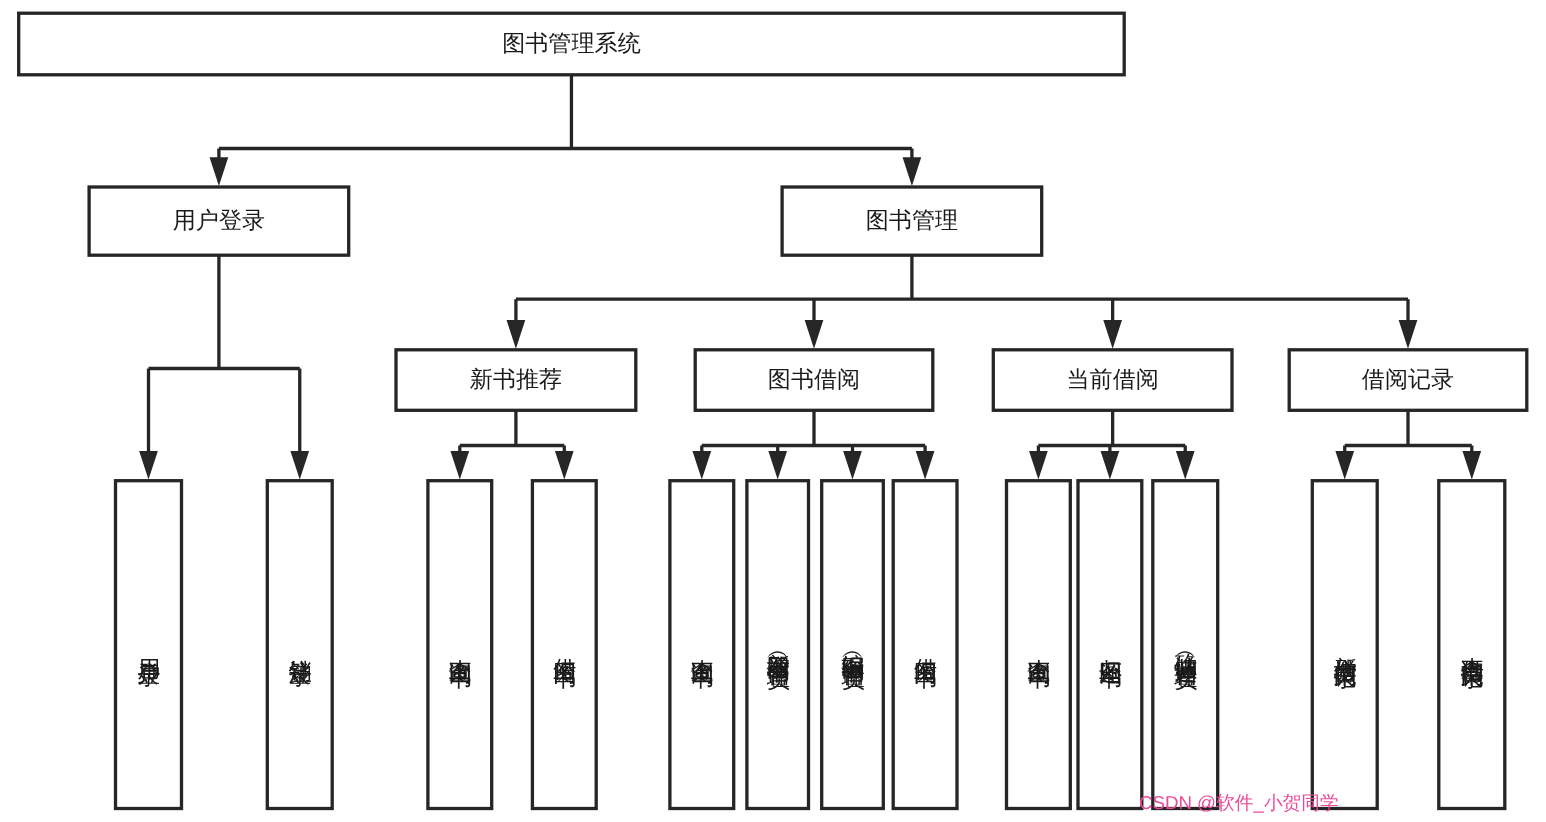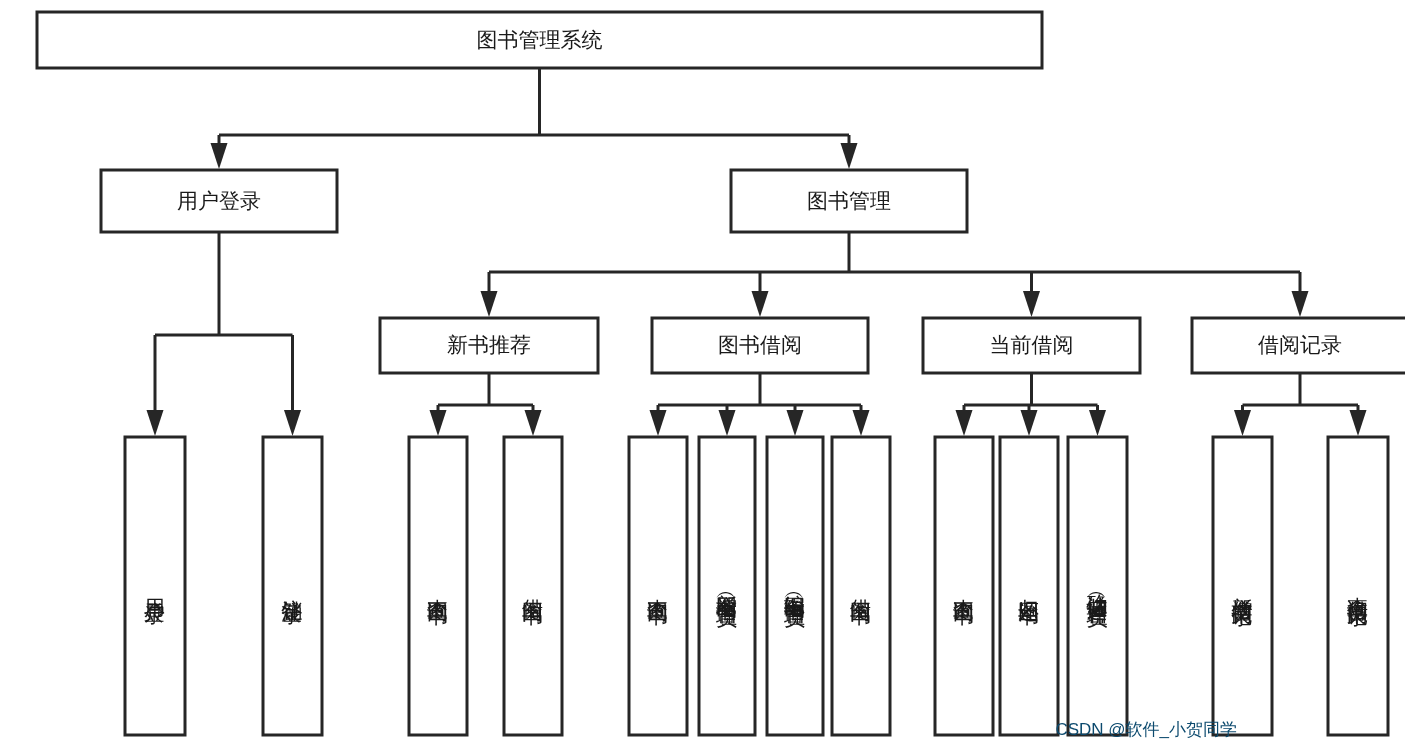--- a/index.html
+++ b/index.html
@@ -11,21 +11,20 @@
     width: 1405px;
     height: 747px;
     font-family: "Liberation Sans", "DejaVu Sans", sans-serif;
     overflow: hidden;
   }
   #diagram-root {
     position: relative;
     width: 1227px;
     height: 747px;
     background: #ffffff;
-    margin-left: 20px;
   }
   svg.diagram-canvas {
     position: absolute;
     left: 0;
     top: 0;
     width: 1405px;
     height: 747px;
   }
   .node-box {
     fill: #ffffff;
@@ -63,21 +62,21 @@
     white-space: nowrap;
     pointer-events: none;
     user-select: none;
   }
   .watermark {
     position: absolute;
     right: 10px;
     bottom: 6px;
     font-family: "Liberation Sans", "DejaVu Sans", sans-serif;
     font-size: 17px;
-    color: #0c4a6e;
+    color: #ec4899;
     white-space: nowrap;
     user-select: none;
   }
 </style>
 </head>
 <body>
 
 <div id="diagram-root">
   <svg class="diagram-canvas" viewBox="0 0 1405 747">
     <g id="edge-layer">

